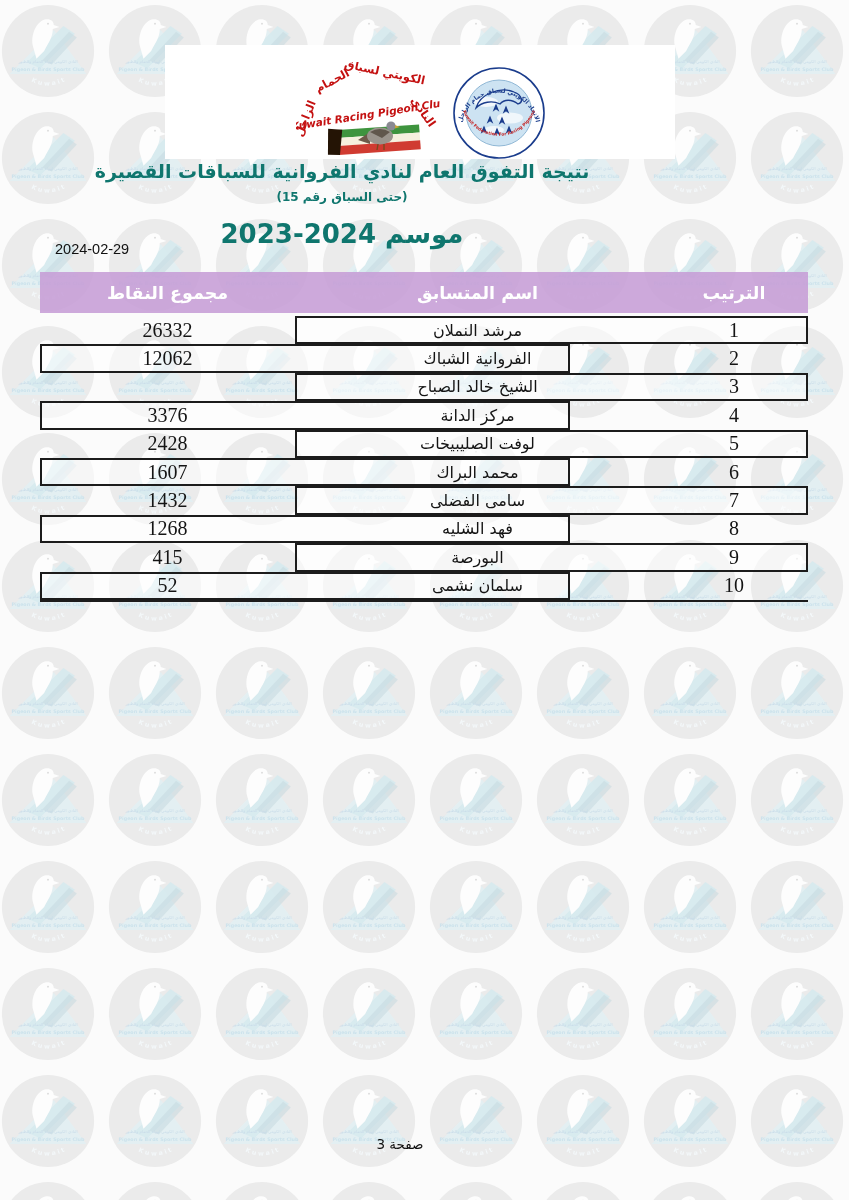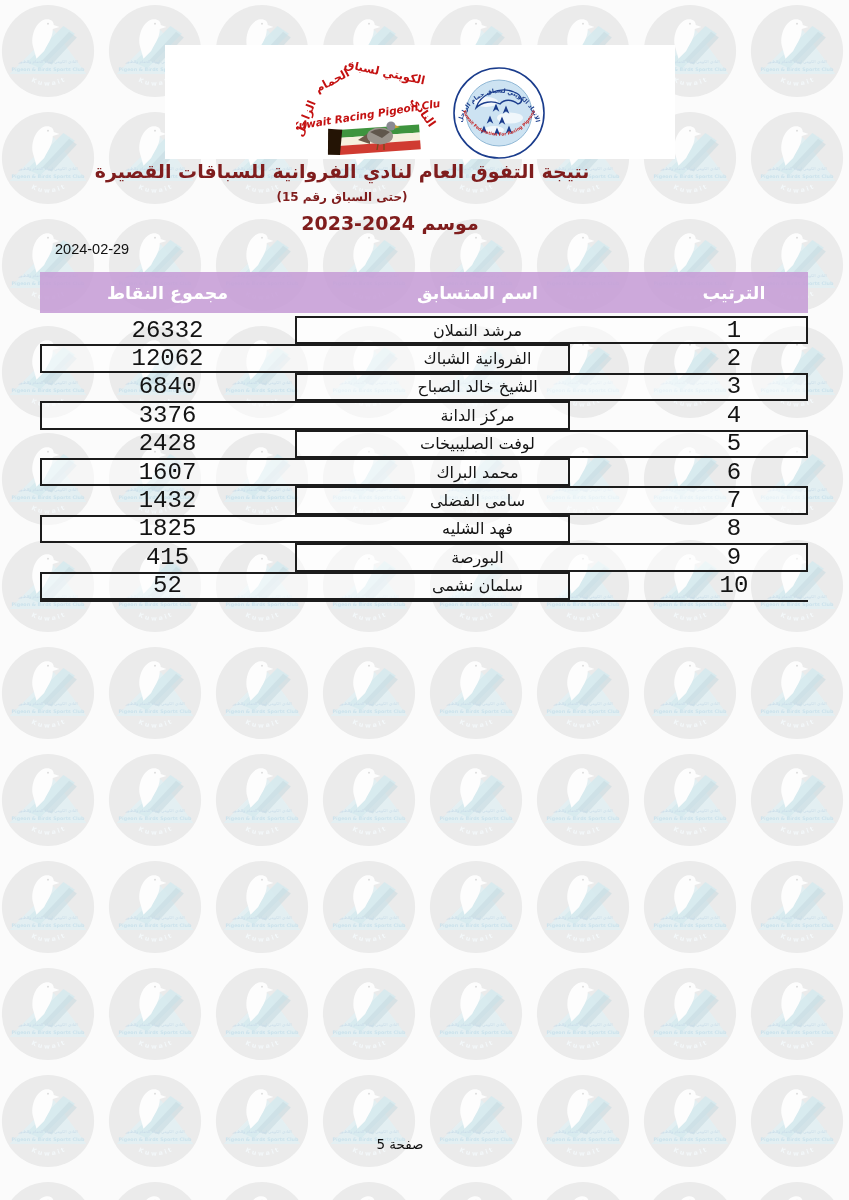--- a/index.html
+++ b/index.html
@@ -10,47 +10,47 @@
   }
   
   #wm-layer{position:absolute;inset:0;z-index:0;}
   .wm{position:absolute;opacity:.55;}
   
   .logo-panel{position:absolute;left:165px;top:45px;width:510px;height:114px;background:#ffffff;z-index:1;}
   .logo-svg{position:absolute;z-index:2;}
   
   .title{
     position:absolute;left:0;width:684px;text-align:center;z-index:2;
-    color:#7f1d1d;font-weight:bold;direction:rtl;
+    color:#0f766e;font-weight:bold;direction:rtl;
     font-family:"DejaVu Sans",sans-serif;
   }
   .t1{top:160px;font-size:19px;}
   .t2{top:190px;font-size:12px;}
-  .t3{top:212px;font-size:19px;padding-left:48px;}
+  .t3{top:219px;font-size:26px;}
   .date{
     position:absolute;left:55px;top:241px;z-index:2;color:#111;
     font-size:14.5px;font-family:"Liberation Sans","DejaVu Sans",sans-serif;
   }
   
   #table{position:absolute;left:40px;top:272px;width:768px;z-index:2;}
   .thead{
     position:relative;height:41px;z-index:3;
     background:rgba(198,157,214,0.88);
     display:grid;grid-template-columns:148px 365px 255px;direction:rtl;
   }
   .thead .hcell{
     display:flex;align-items:center;justify-content:center;
     color:#ffffff;font-weight:bold;font-size:17.5px;direction:rtl;
   }
   #rows{position:relative;margin-top:3px;z-index:3;}
   .trow{
     height:28.4px;display:grid;grid-template-columns:148px 365px 255px;direction:rtl;
   }
   .cell{display:flex;align-items:center;justify-content:center;color:#141414;}
-  .cell.rank,.cell.points{font-size:24px;font-family:Liberation Mono, monospace;}
+  .cell.rank,.cell.points{font-size:20px;font-family:Liberation Serif, serif;}
   .cell.name{font-size:16px;direction:rtl;font-family:"DejaVu Sans",sans-serif;}
   #boxes{position:absolute;left:0;top:0;width:768px;z-index:2;}
   .rbox{
     position:absolute;height:28.4px;box-sizing:border-box;
     border:2px solid #1c1c1c;background:rgba(255,255,255,0.55);
   }
   .tbl-bottom{position:absolute;left:0;width:768px;height:0;border-top:2px solid #1c1c1c;}
   
   .footer{
     position:absolute;left:0;top:1136px;width:800px;text-align:center;z-index:2;
@@ -458,21 +458,20 @@
           <div class="cell points">26332</div>
         </div>
         <div class="trow">
           <div class="cell rank">2</div>
           <div class="cell name">الفروانية الشباك</div>
           <div class="cell points">12062</div>
         </div>
         <div class="trow">
           <div class="cell rank">3</div>
           <div class="cell name">الشيخ خالد الصباح</div>
-          <div class="cell points">6840</div>
         </div>
         <div class="trow">
           <div class="cell rank">4</div>
           <div class="cell name">مركز الدانة</div>
           <div class="cell points">3376</div>
         </div>
         <div class="trow">
           <div class="cell rank">5</div>
           <div class="cell name">لوفت الصليبيخات</div>
           <div class="cell points">2428</div>
@@ -483,30 +482,30 @@
           <div class="cell points">1607</div>
         </div>
         <div class="trow">
           <div class="cell rank">7</div>
           <div class="cell name">سامى الفضلى</div>
           <div class="cell points">1432</div>
         </div>
         <div class="trow">
           <div class="cell rank">8</div>
           <div class="cell name">فهد الشليه</div>
-          <div class="cell points">1825</div>
+          <div class="cell points">1268</div>
         </div>
         <div class="trow">
           <div class="cell rank">9</div>
           <div class="cell name">البورصة</div>
           <div class="cell points">415</div>
         </div>
         <div class="trow">
           <div class="cell rank">10</div>
           <div class="cell name">سلمان نشمى</div>
           <div class="cell points">52</div>
         </div>
       </div>
   </div>
 
-  <div class="footer">صفحة 5</div>
+  <div class="footer">صفحة 3</div>
 
 </div>
 
 </body></html>

